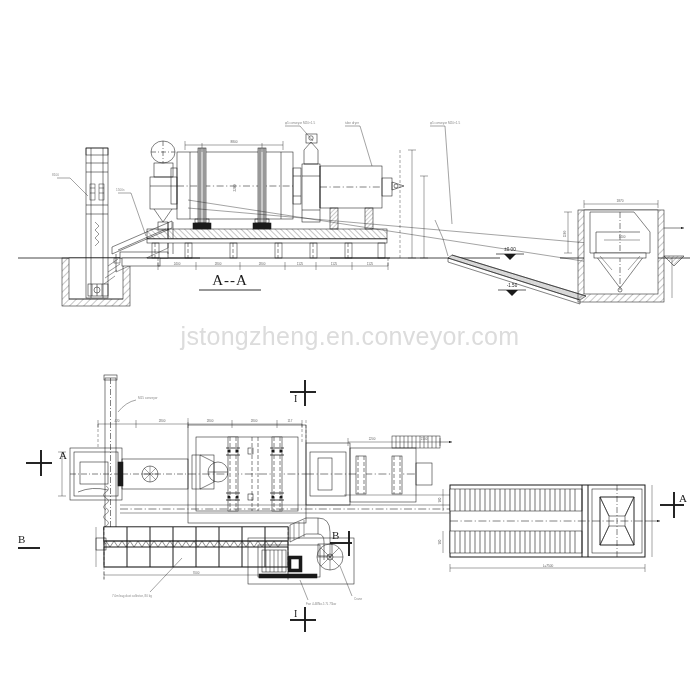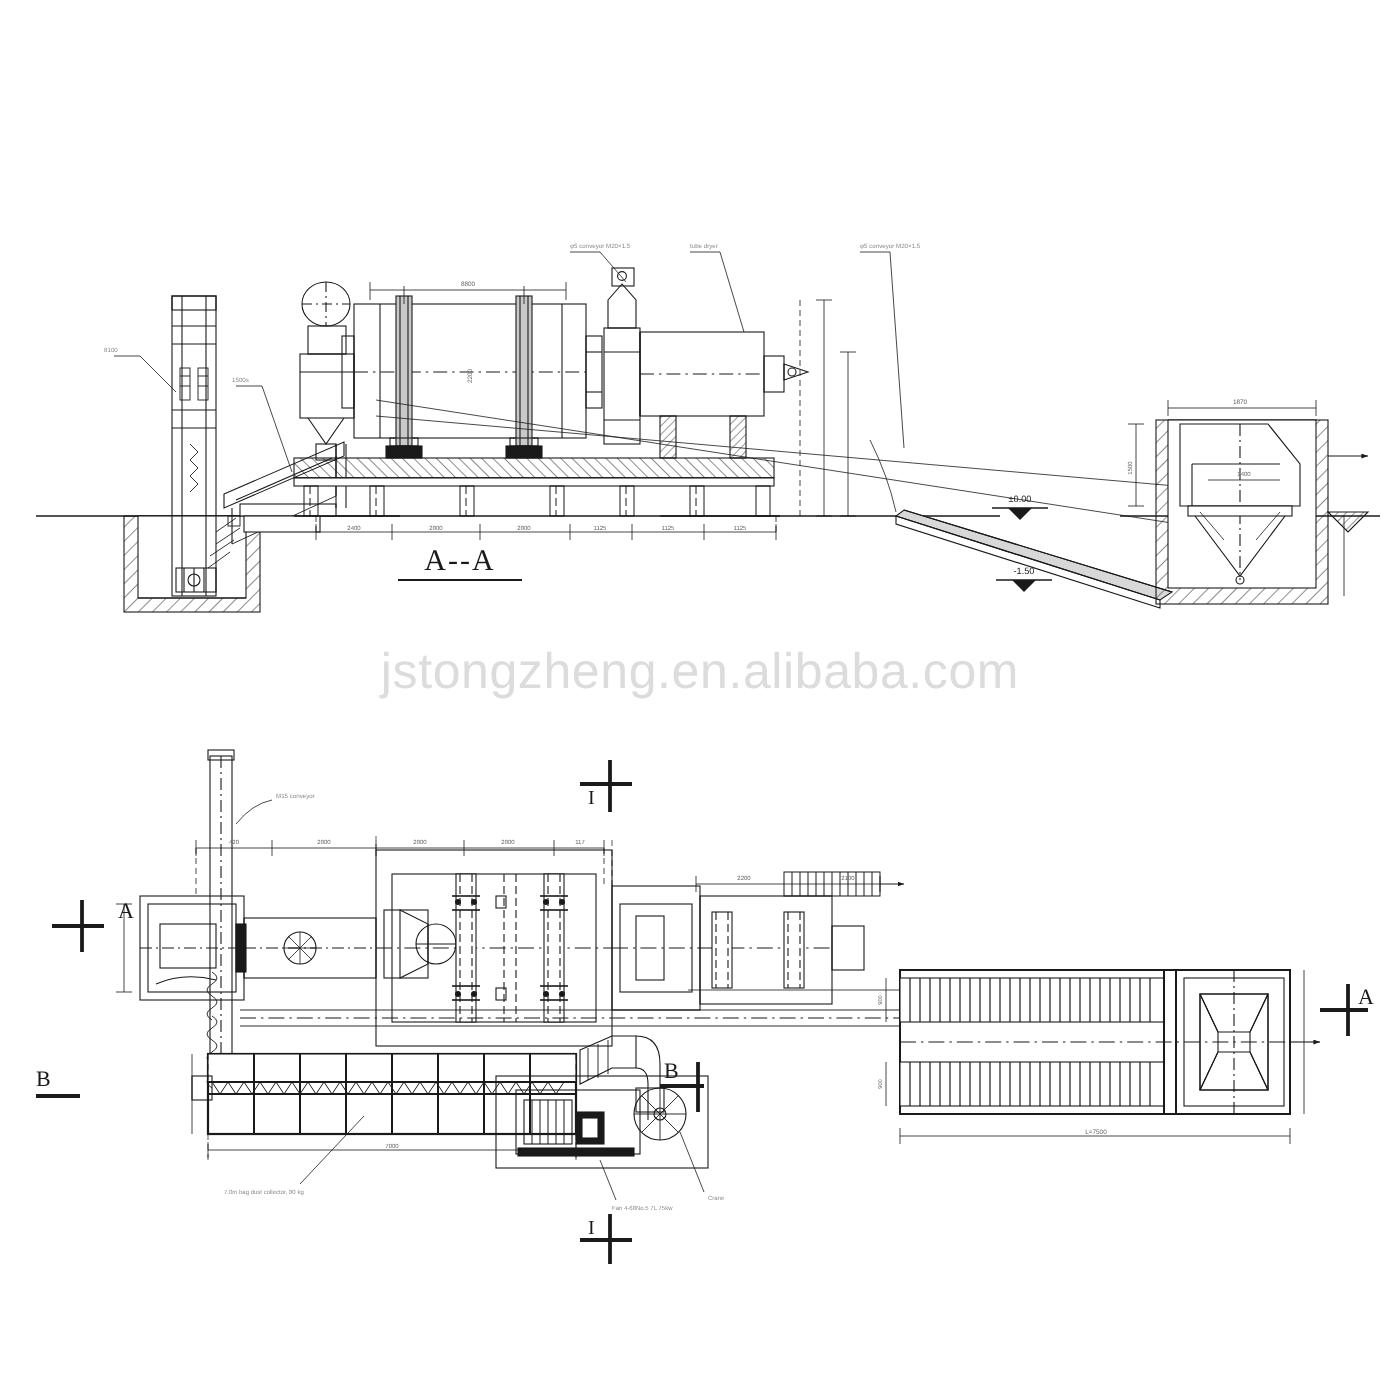--- a/index.html
+++ b/index.html
@@ -647,15 +647,15 @@
       <line x1="188" y1="425" x2="188" y2="418"></line>
       <line x1="306" y1="443" x2="306" y2="418"></line>
       <line x1="104" y1="527" x2="104" y2="580"></line>
       <line x1="288" y1="527" x2="288" y2="580"></line>
     </g>
   </g>
 
   </g>
 </svg>
 
-<div class="wm">jstongzheng.en.alibaba.com</div>
+<div class="wm">jstongzheng.en.conveyor.com</div>
 
 </div>
 
 </body></html>

